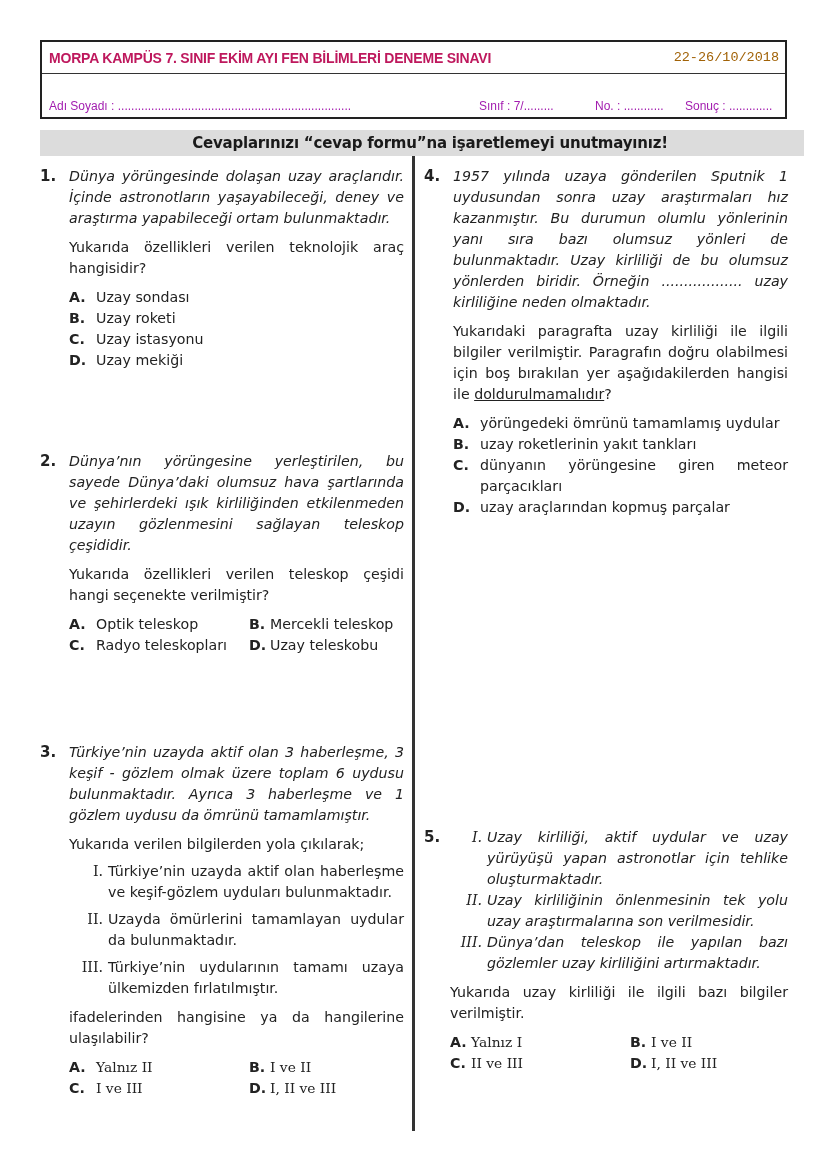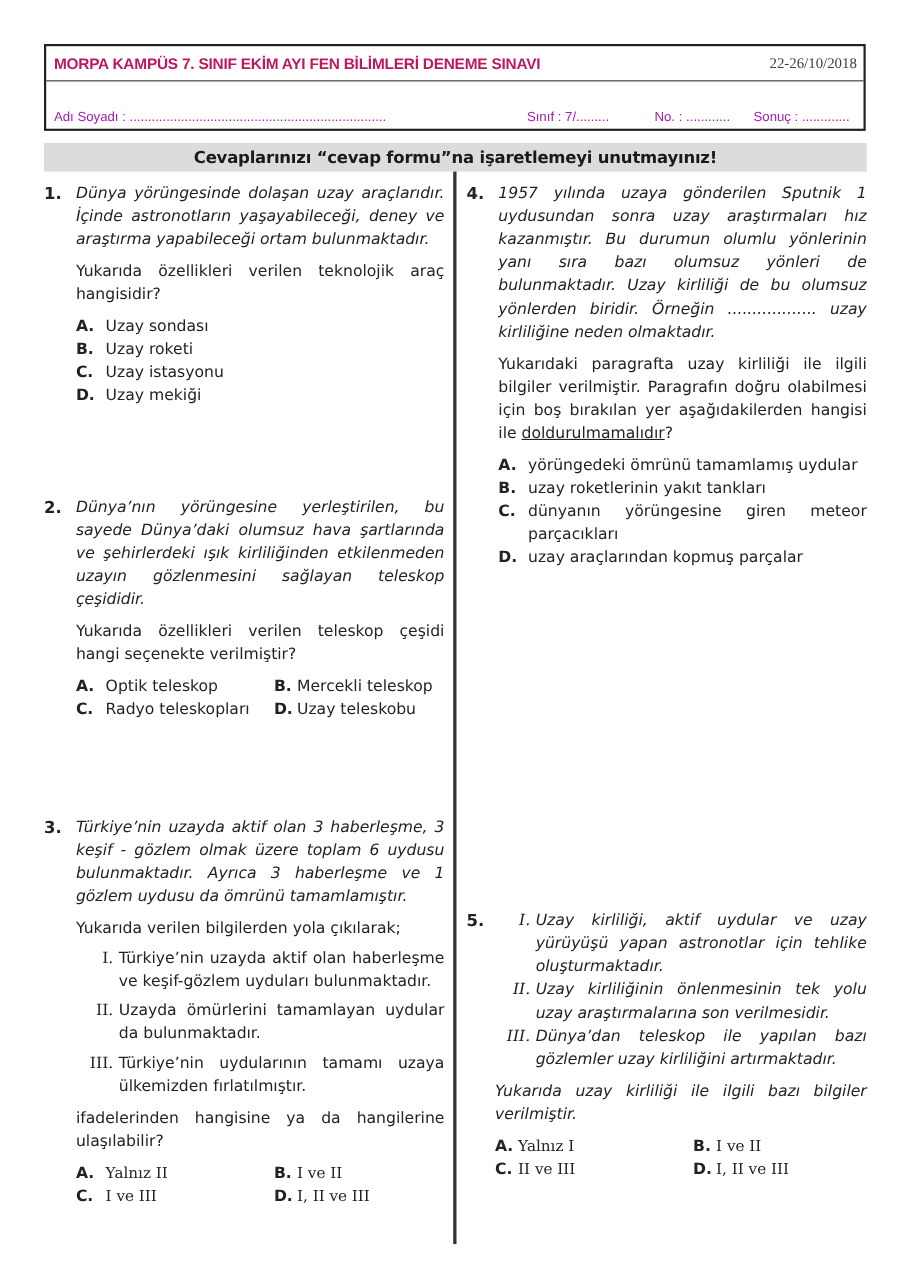--- a/index.html
+++ b/index.html
@@ -3,28 +3,28 @@
 <meta charset="utf-8">
 <style>
   html, body { margin:0; padding:0; background:#ffffff; }
   body { width:828px; height:1171px; position:relative; overflow:hidden;
          font-family:"DejaVu Sans", sans-serif; color:#222; }
   .header-box { position:absolute; left:40px; top:40px; width:747px; height:79px;
                 border:2.5px solid #222; box-sizing:border-box; }
   .header-top { position:absolute; left:0; top:0; right:0; height:31px; border-bottom:1px solid #333; }
   .exam-title { position:absolute; left:7px; top:8px; font-family:"Liberation Sans", sans-serif;
                 font-weight:bold; font-size:14px; letter-spacing:-0.2px; color:#be185d; }
-  .exam-date { position:absolute; right:6px; top:8px; font-family:Liberation Serif, serif;
-               font-size:13.5px; color:#404040;margin-left:44px; }
+  .exam-date { position:absolute; right:6px; top:8px; font-family:Liberation Mono, monospace;
+               font-size:13.5px; color:#a16207;margin-left:44px; }
   .header-fields { position:absolute; left:7px; right:6px; bottom:4px; height:16px;
                    font-family:"Liberation Sans", sans-serif; font-size:12px; color:#a21caf; }
   .hf { position:absolute; bottom:0; white-space:nowrap; }
   .banner { position:absolute; left:40px; top:130px; width:748px; height:26px; background:#dcdcdc;
             text-align:center; font-family:"DejaVu Sans", sans-serif; font-weight:bold; font-size:15px;
-            line-height:26px; color:#1a1a1a; letter-spacing:-0.2px; }
+            line-height:26px; color:#1a1a1a; letter-spacing:-0.2px;padding-left:16px; }
   .divider { position:absolute; left:412px; top:156px; width:2.5px; height:975px; background:#333; }
 
   .q { position:absolute; font-size:14.2px; line-height:21px; }
   .q .num { position:absolute; left:0; top:0; font-weight:bold; font-size:15px; }
   .q .body { position:absolute; left:29px; right:0; top:0; }
   .stem { font-style:italic; text-align:justify; margin:0; }
   .ask { text-align:justify; margin:8px 0 0 0; }
   .opts { margin:8px 0 0 0; }
   .opt { display:flex; white-space:nowrap; }
   .opt .letter { font-weight:bold; width:27px; flex:none; }
@@ -186,21 +186,21 @@
         <span class="rt">Uzay kirliliği, aktif uydular ve uzay yürüyüşü yapan astronotlar için tehlike oluşturmaktadır.</span>
       </div>
     <div class="roman" style="margin-top:0; font-style:italic;">
         <span class="rn" style="width:32px; font-style:italic;">II.</span>
         <span class="rt">Uzay kirliliğinin önlenmesinin tek yolu uzay araştırmalarına son verilmesidir.</span>
       </div>
     <div class="roman" style="margin-top:0; font-style:italic;">
         <span class="rn" style="width:32px; font-style:italic;">III.</span>
         <span class="rt">Dünya’dan teleskop ile yapılan bazı gözlemler uzay kirliliğini artırmaktadır.</span>
       </div>
-    <p class="ask" style="margin-left:0;font-style:italic;">Yukarıda uzay kirliliği ile ilgili bazı bilgiler verilmiştir.</p>
+    <p class="ask" style="margin-left:0;">Yukarıda uzay kirliliği ile ilgili bazı bilgiler verilmiştir.</p>
     <div class="opts opt2">
       <div class="cell">
           <span class="letter tight">A.</span>
           <span class="serif">Yalnız I</span>
         </div>
       <div class="cell">
           <span class="letter tight">B.</span>
           <span class="serif">I ve II</span>
         </div>
       <div class="cell">

